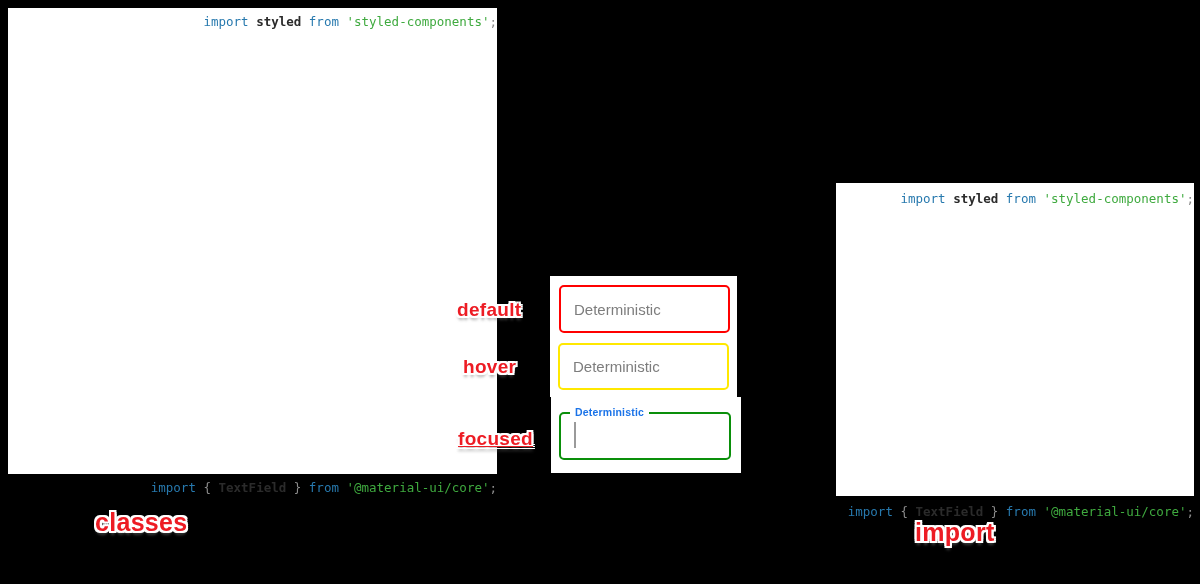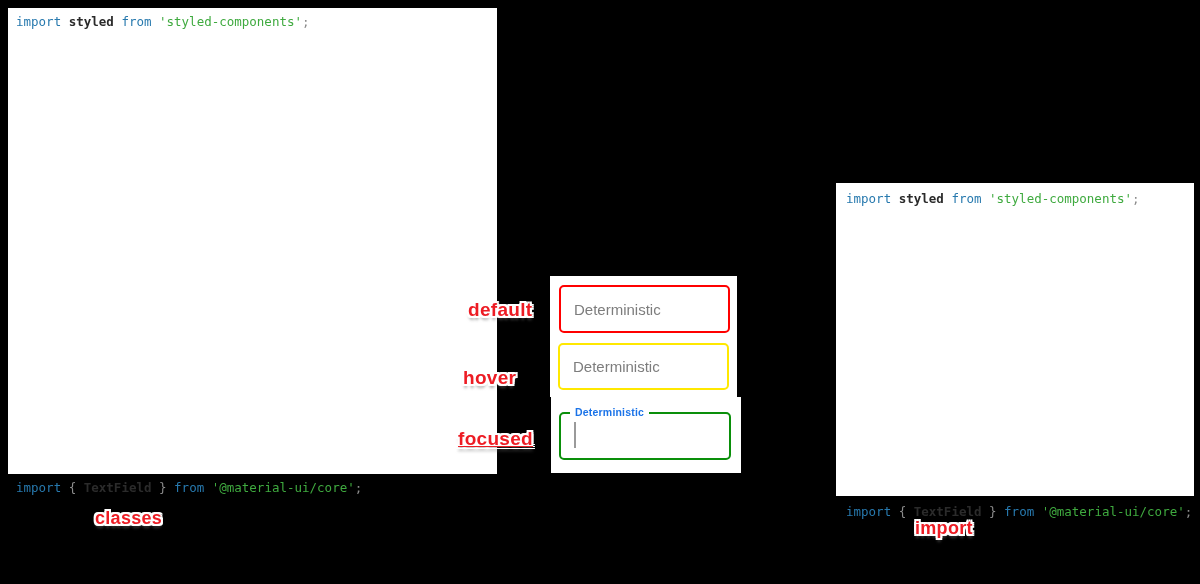--- a/index.html
+++ b/index.html
@@ -14,21 +14,21 @@
   
   .code-panel {
     position:absolute;
     background:#ffffff;
     white-space:pre;
     font-family:"DejaVu Sans Mono", monospace;
     font-size:12.5px;
   }
   #left-code  { left:8px;   top:8px;   width:489px; height:466px; padding:5px 0 0 8px;  line-height:18.5px; }
   #right-code { left:836px; top:183px; width:358px; height:313px; padding:6px 0 0 10px; line-height:19.3px; }
-  .code-line { height:inherit; }
+  .code-line { height:inherit;text-align:right; }
 
   .tk-pl  { color:#2b2b2b; }
   .tk-kw  { color:#2779ae; }
   .tk-id  { color:#2b2b2b; font-weight:bold; }
   .tk-str { color:#3faa3f; }
   .tk-gr  { color:#8c8c8c; }
 
   
   .demo-panel { position:absolute; background:#ffffff; }
   #demo-panel-top     { left:550px; top:276px; width:187px; height:121px; }
@@ -78,23 +78,23 @@
     position:absolute;
     font-weight:bold;
     color:#ed1c24;
     letter-spacing:.3px;
     text-shadow:
       -2px -2px 0 #fff, 2px -2px 0 #fff, -2px 2px 0 #fff, 2px 2px 0 #fff,
       -2px 0 0 #fff, 2px 0 0 #fff, 0 -2px 0 #fff, 0 2px 0 #fff,
       0 4px 3px rgba(110,110,110,.6);
   }
   .caption-sm { font-size:19px; }
-  .caption-lg { font-size:18px; }
-  #caption-default { left:468px; top:299px; }
-  #caption-hover   { left:463px; top:367px; }
+  .caption-lg { font-size:25px; }
+  #caption-default { left:457px; top:299px; }
+  #caption-hover   { left:463px; top:356px; }
   #caption-focused { left:458px; top:428px;text-decoration:underline; }
   #caption-classes { left:95px;  top:508px; }
   #caption-globals { left:915px; top:518px; }
 </style>
 </head>
 <body>
 
 <div id="left-code" class="code-panel"><div class="code-line"><span class="tk-kw">import</span><span class="tk-pl"> </span><span class="tk-id">styled</span><span class="tk-pl"> </span><span class="tk-kw">from</span><span class="tk-pl"> </span><span class="tk-str">'styled-components'</span><span class="tk-gr">;</span></div><div class="code-line"><span class="tk-kw">import</span><span class="tk-pl"> </span><span class="tk-gr">{ </span><span class="tk-id">TextField</span><span class="tk-gr"> }</span><span class="tk-pl"> </span><span class="tk-kw">from</span><span class="tk-pl"> </span><span class="tk-str">'@material-ui/core'</span><span class="tk-gr">;</span></div></div>
 
 <div id="right-code" class="code-panel"><div class="code-line"><span class="tk-kw">import</span><span class="tk-pl"> </span><span class="tk-id">styled</span><span class="tk-pl"> </span><span class="tk-kw">from</span><span class="tk-pl"> </span><span class="tk-str">'styled-components'</span><span class="tk-gr">;</span></div><div class="code-line"><span class="tk-kw">import</span><span class="tk-pl"> </span><span class="tk-gr">{ </span><span class="tk-id">TextField</span><span class="tk-gr"> }</span><span class="tk-pl"> </span><span class="tk-kw">from</span><span class="tk-pl"> </span><span class="tk-str">'@material-ui/core'</span><span class="tk-gr">;</span></div></div>

